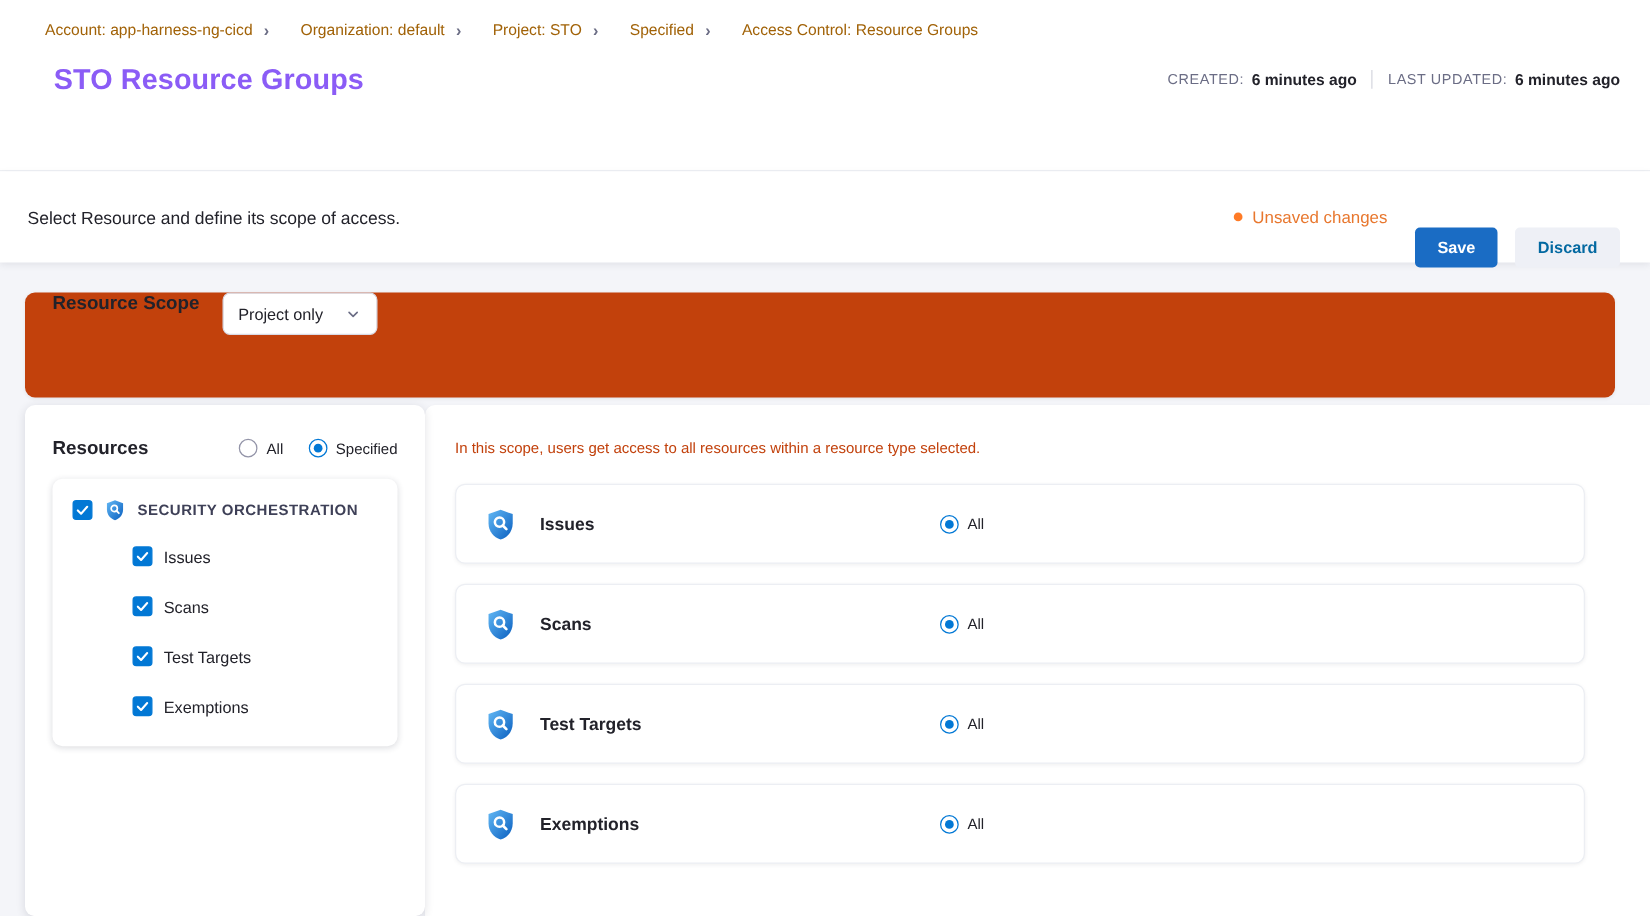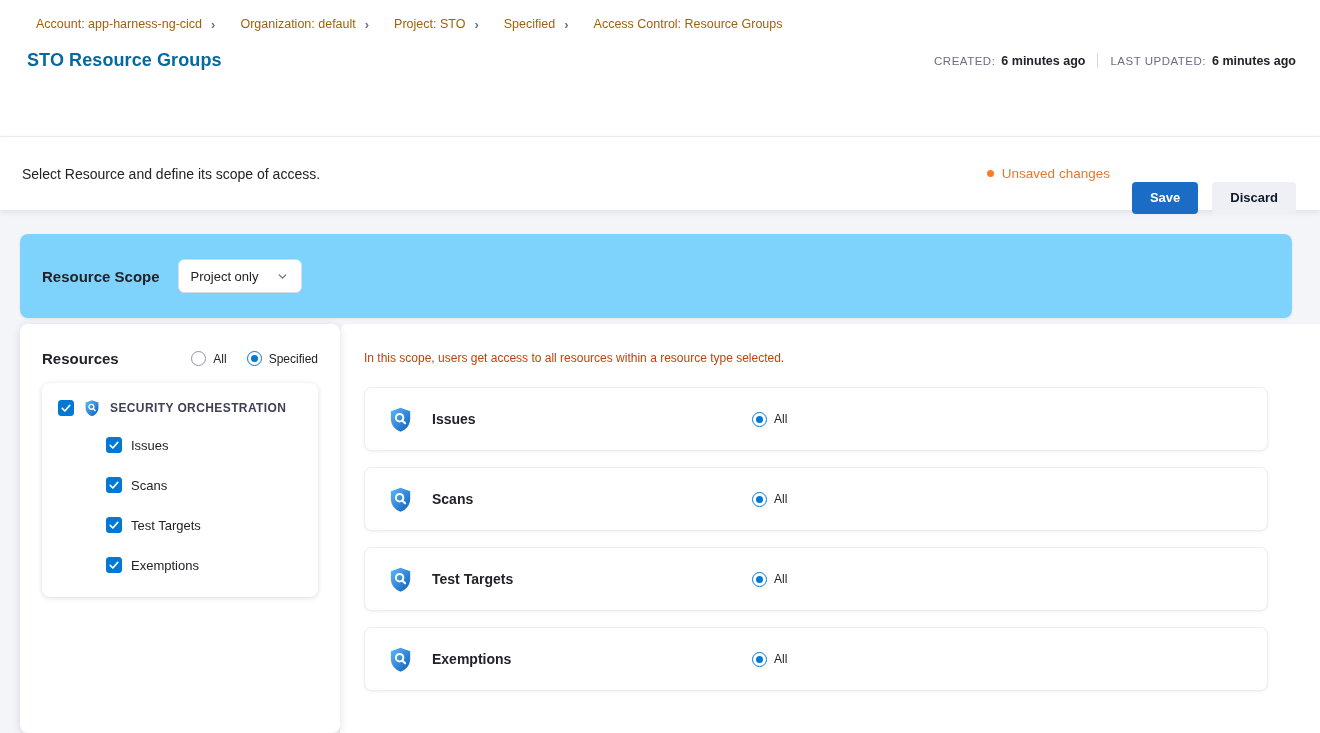--- a/index.html
+++ b/index.html
@@ -15,52 +15,52 @@
     background: #ffffff;
     height: 137px;
     padding: 17px 24px 0 20px;
     border-bottom: 1px solid #eef0f4;
   }
   .breadcrumb { display: flex; align-items: center; font-size: 12.5px; }
   .crumb { color: #a16207; text-decoration: none; cursor: pointer; margin-left: 16px; }
   .crumb-sep { margin: 0 9px; color: #6b6d85; font-size: 13px; line-height: 1; }
   .crumb-sep::before { content: "\203A"; font-weight: 600; }
   .title-row { display: flex; align-items: center; justify-content: space-between; margin-top: 19px; }
-  .page-title { font-size: 18px; font-weight: 600; color: #0369a1; margin-left: 7px; letter-spacing: 0.1px; }
+  .page-title { font-size: 23px; font-weight: 600; color: #8b5cf6; margin-left: 23px; letter-spacing: 0.1px; }
   .meta { display: flex; align-items: center; font-size: 11.5px; }
   .meta-label { color: #6b6d85; letter-spacing: 0.5px; font-weight: 400; }
   .meta-value { color: #22222a; font-weight: 600; font-size: 12.5px; margin-left: 6px; }
   .meta-divider { width: 1px; height: 15px; background: #d6d7e0; margin: 0 12px; }
 
   
   .toolbar {
     background: #ffffff;
     height: 73px;
     display: flex; align-items: center; justify-content: space-between;
     padding: 0 24px 0 22px;
     box-shadow: 0 2px 6px rgba(40, 41, 61, 0.10);
     position: relative; z-index: 5;
   }
   .toolbar-desc { font-size: 14px; color: #22222a; }
   .toolbar-actions { display: flex; align-items: center; }
   .unsaved { display: flex; align-items: center; margin-right: 22px; color: #e8772e; font-size: 13.5px; }
   .unsaved-dot { width: 7px; height: 7px; border-radius: 50%; background: #ff7b26; margin-right: 8px; }
   .btn { border: none; border-radius: 4px; font-size: 13px; font-weight: 700; height: 32px; padding: 0 18px; cursor: pointer; font-family: inherit; margin-top: 48px; }
   .btn-primary { background: #1a6cc4; color: #ffffff; margin-right: 14px; }
-  .btn-secondary { background: #eef0f6; color: #0f172a; }
+  .btn-secondary { background: #eef0f6; color: #0369a1; }
 
   
   .main { height: 523px; padding: 24px 0 0 20px; overflow: hidden; }
 
   .scope-card {
-    background: #7dd3fc;
+    background: #c2410c;
     border-radius: 8px;
     height: 84px;
     margin-right: 28px;
-    display: flex; align-items: center;
+    display: flex; align-items: flex-start;
     padding: 0 22px;
     box-shadow: 0 1px 3px rgba(40,41,61,0.08);
   }
   .scope-label { font-size: 15px; font-weight: 700; margin-right: 18px; }
   .scope-select {
     display: flex; align-items: center; gap: 18px;
     border: 1px solid #d9dae5; border-radius: 6px;
     height: 34px; padding: 0 12px;
     font-size: 13px; color: #22222a; cursor: pointer; background: #fff;
   }

